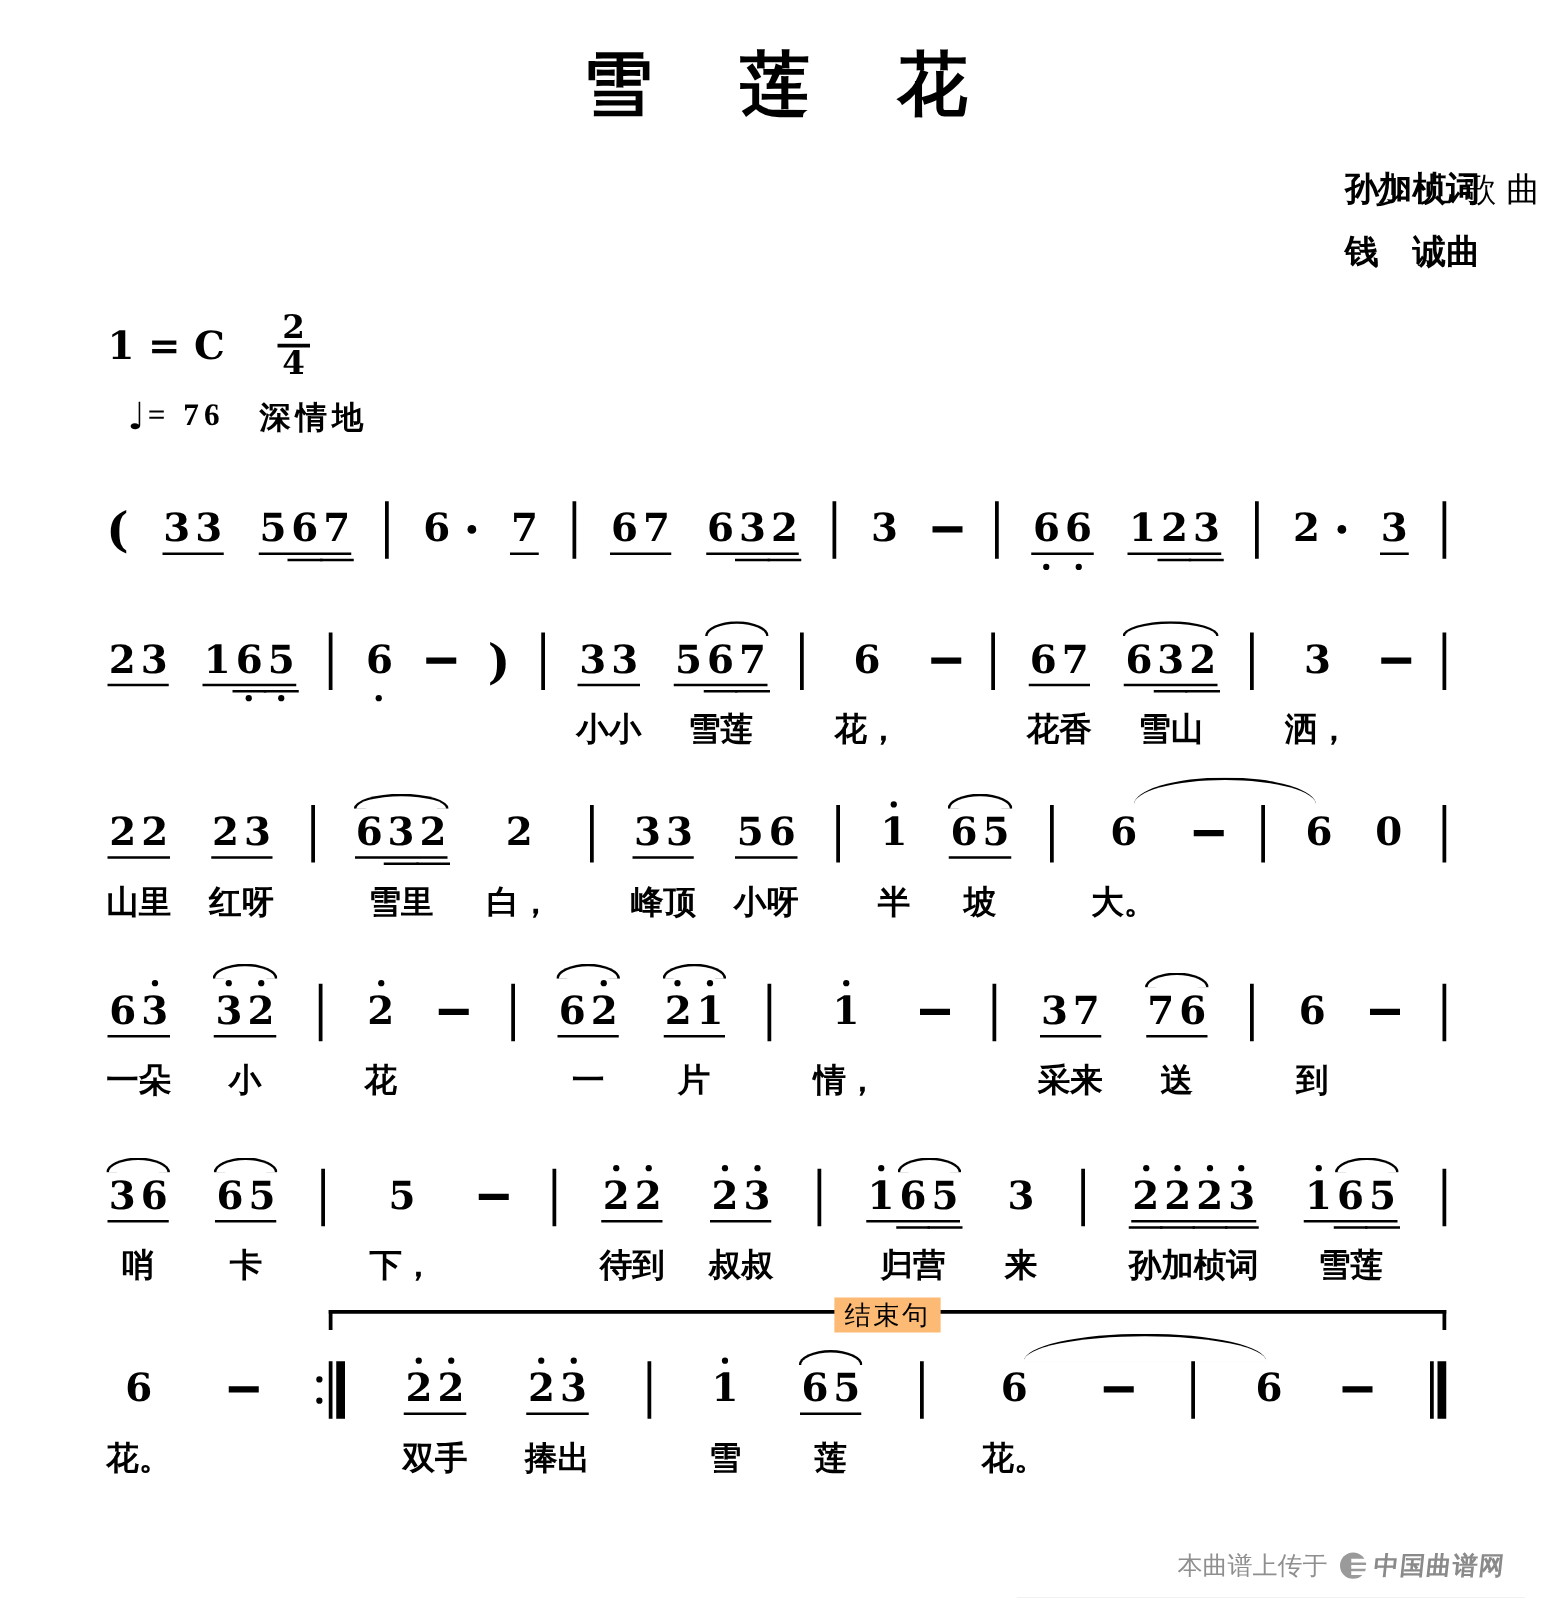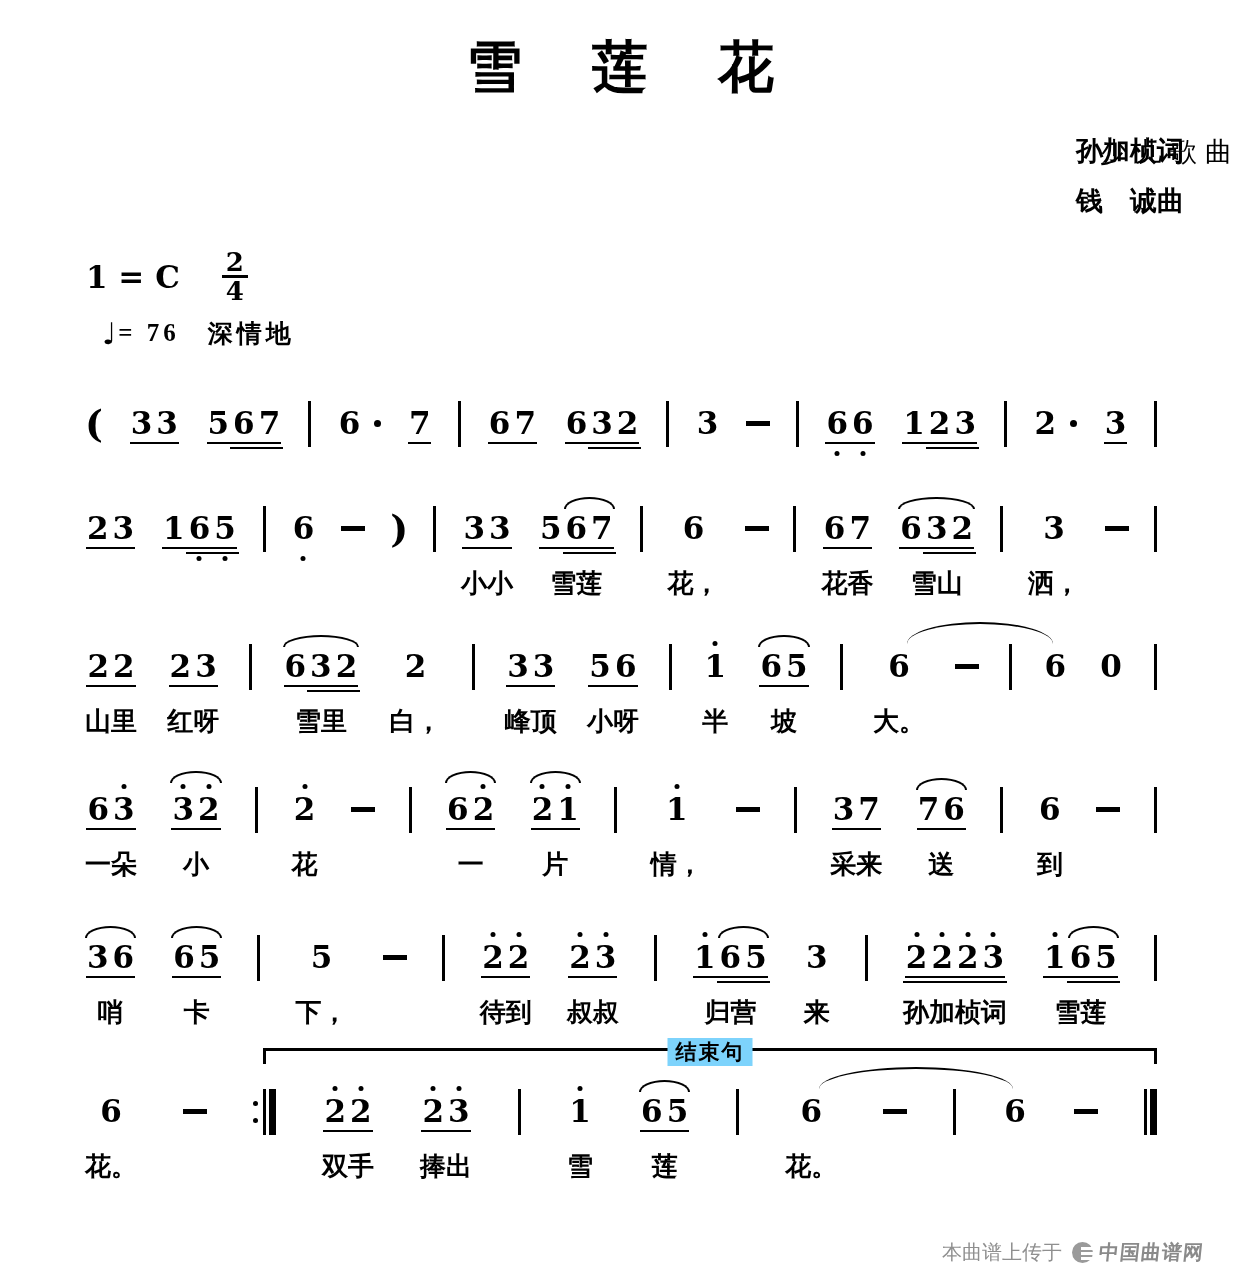--- a/index.html
+++ b/index.html
@@ -47,22 +47,22 @@
   .rbl,.fbl{display:flex;align-items:center;height:46px;}
   .rdots{display:flex;flex-direction:column;justify-content:center;gap:12px;margin-right:5px;}
   .rdot{width:5px;height:5px;border-radius:50%;background:#000;}
   .thin{width:3px;height:46px;background:#000;margin-right:3px;}
   .thick{width:7px;height:46px;background:#000;}
   
   .ep{position:relative;height:22px;margin:0 0 24px 178px;}
   .ep .bar{position:absolute;left:0;right:0;top:7px;height:3px;background:#000;}
   .ep .hkl{position:absolute;left:0;top:7px;width:3px;height:16px;background:#000;}
   .ep .hkr{position:absolute;right:0;top:7px;width:3px;height:16px;background:#000;}
-  .ep .lb{position:absolute;left:50%;transform:translateX(-50%);top:-3px;background:#7dd3fc;
-          padding:0 8px;font-size:21px;font-weight:bold;letter-spacing:2px;}
+  .ep .lb{position:absolute;left:50%;transform:translateX(-50%);top:-3px;background:#fdba74;
+          padding:0 8px;font-size:21px;font-weight:normal;letter-spacing:2px;}
   
   .wm{position:absolute;right:36px;bottom:12px;display:flex;align-items:center;color:#8f8f8f;font-size:20px;text-align:center;}
   .wm .pre{margin-right:10px;}
   .wmlogo{width:21px;height:21px;border-radius:50%;background:#9a9a9a;position:relative;margin-right:6px;flex:none;}
   .wmlogo::after{content:"";position:absolute;left:9px;right:-3px;top:5px;height:3px;background:#fff;
                  box-shadow:0 5px 0 #fff,0 10px 0 #fff;}
   .wmsite{font-weight:bold;transform:skewX(-6deg);color:#8a8a8a;letter-spacing:1px;}
 </style>
 </head>
 <body>

